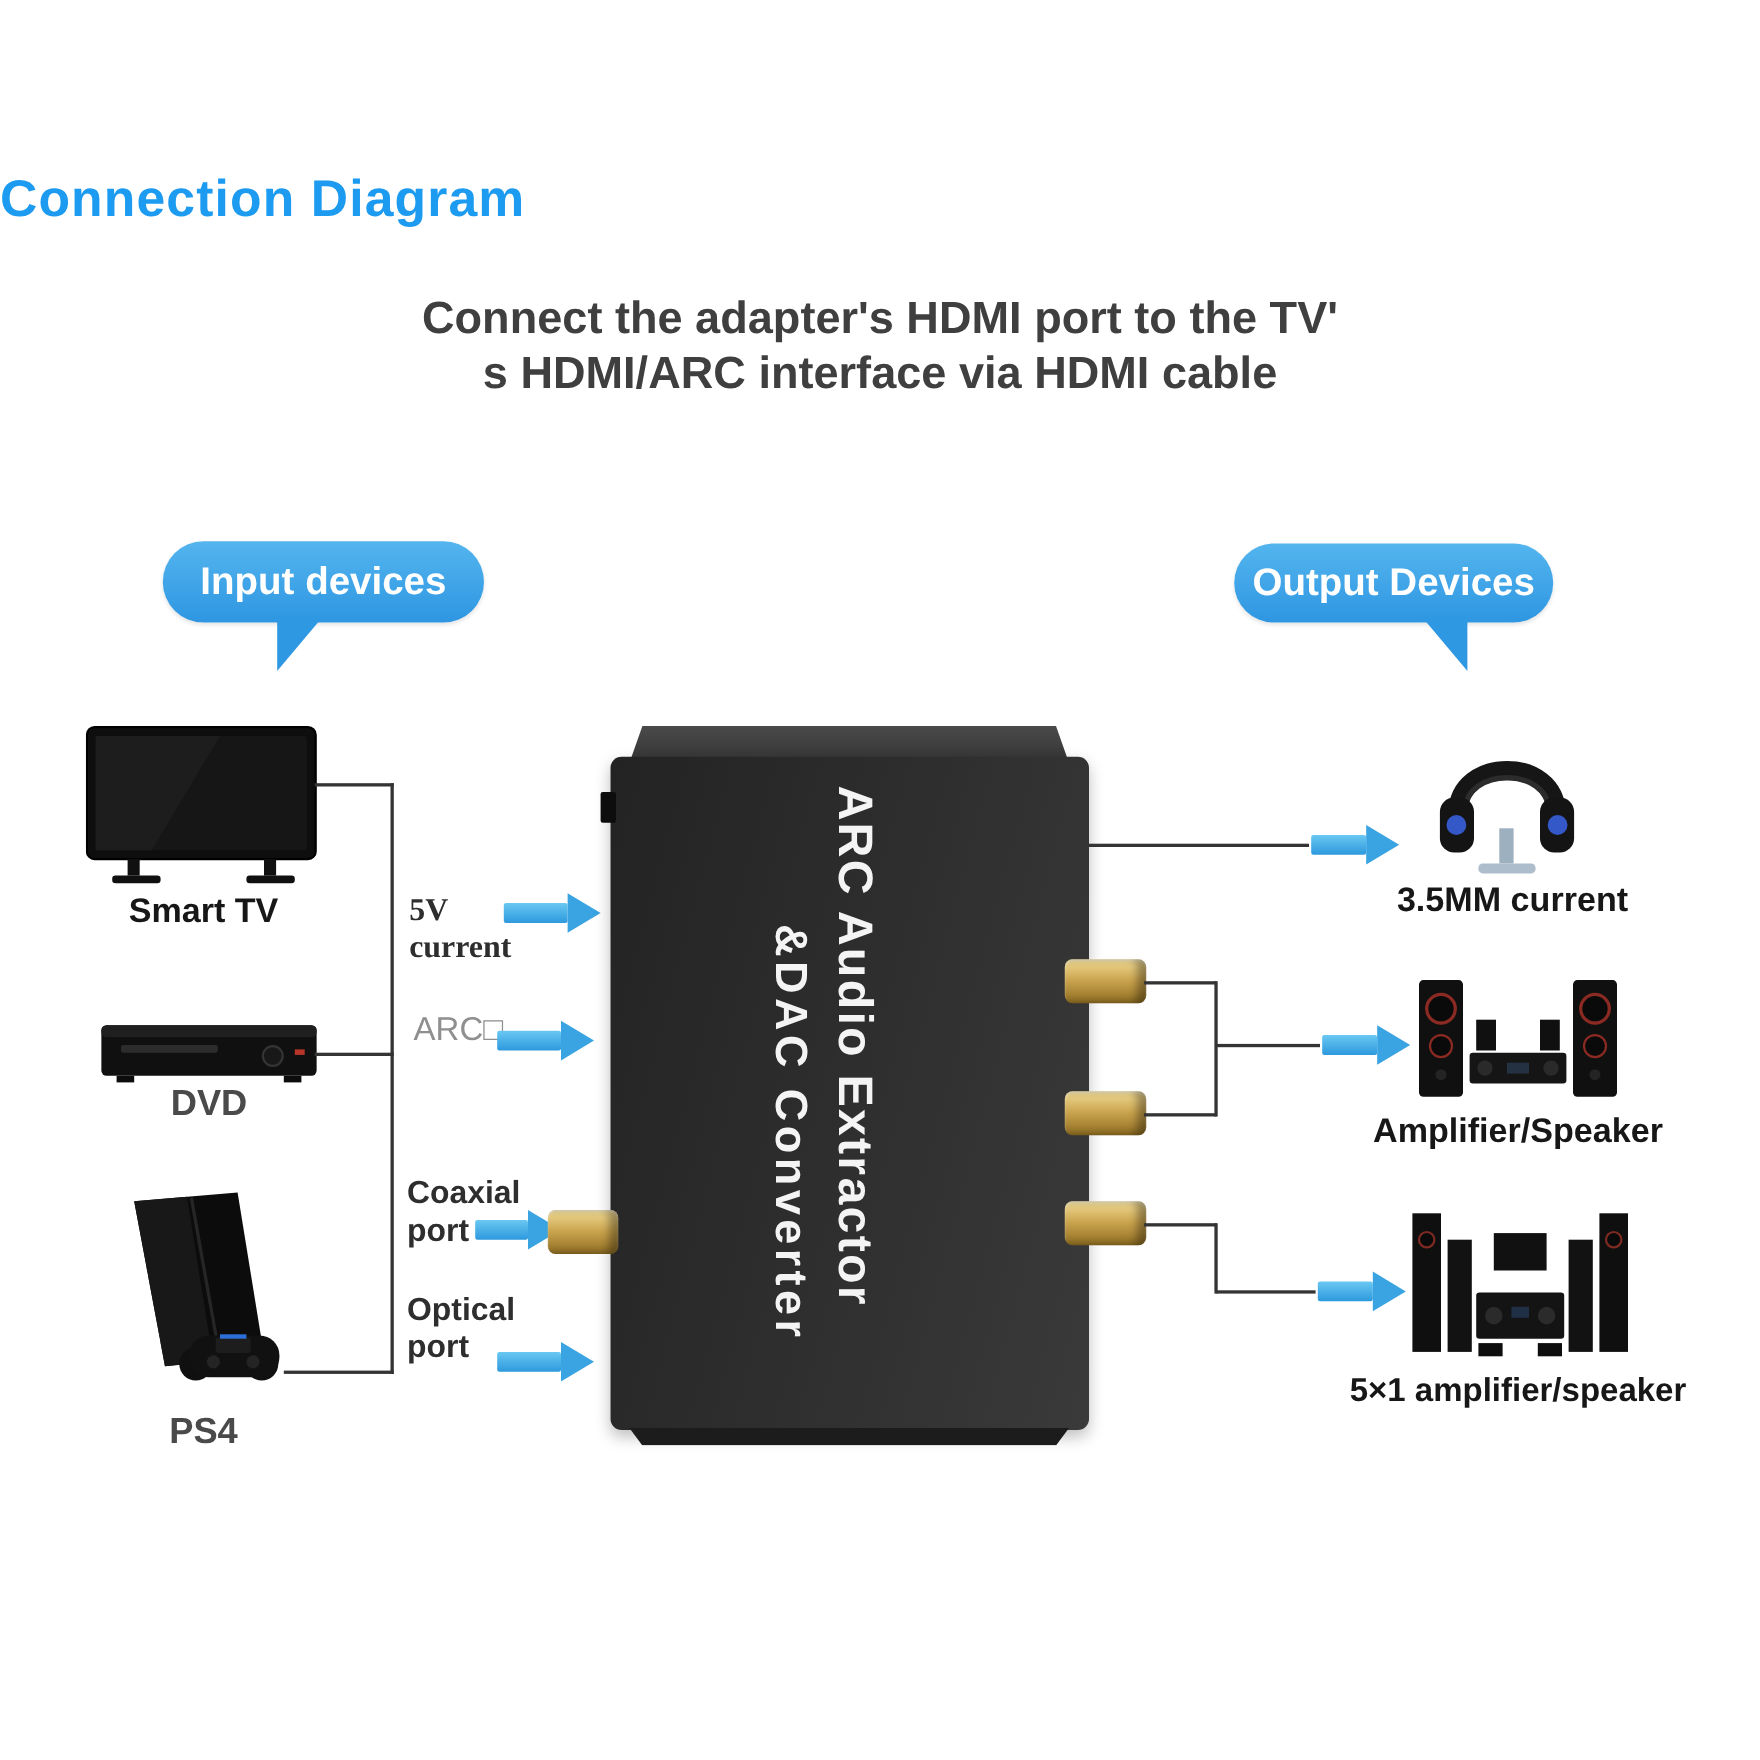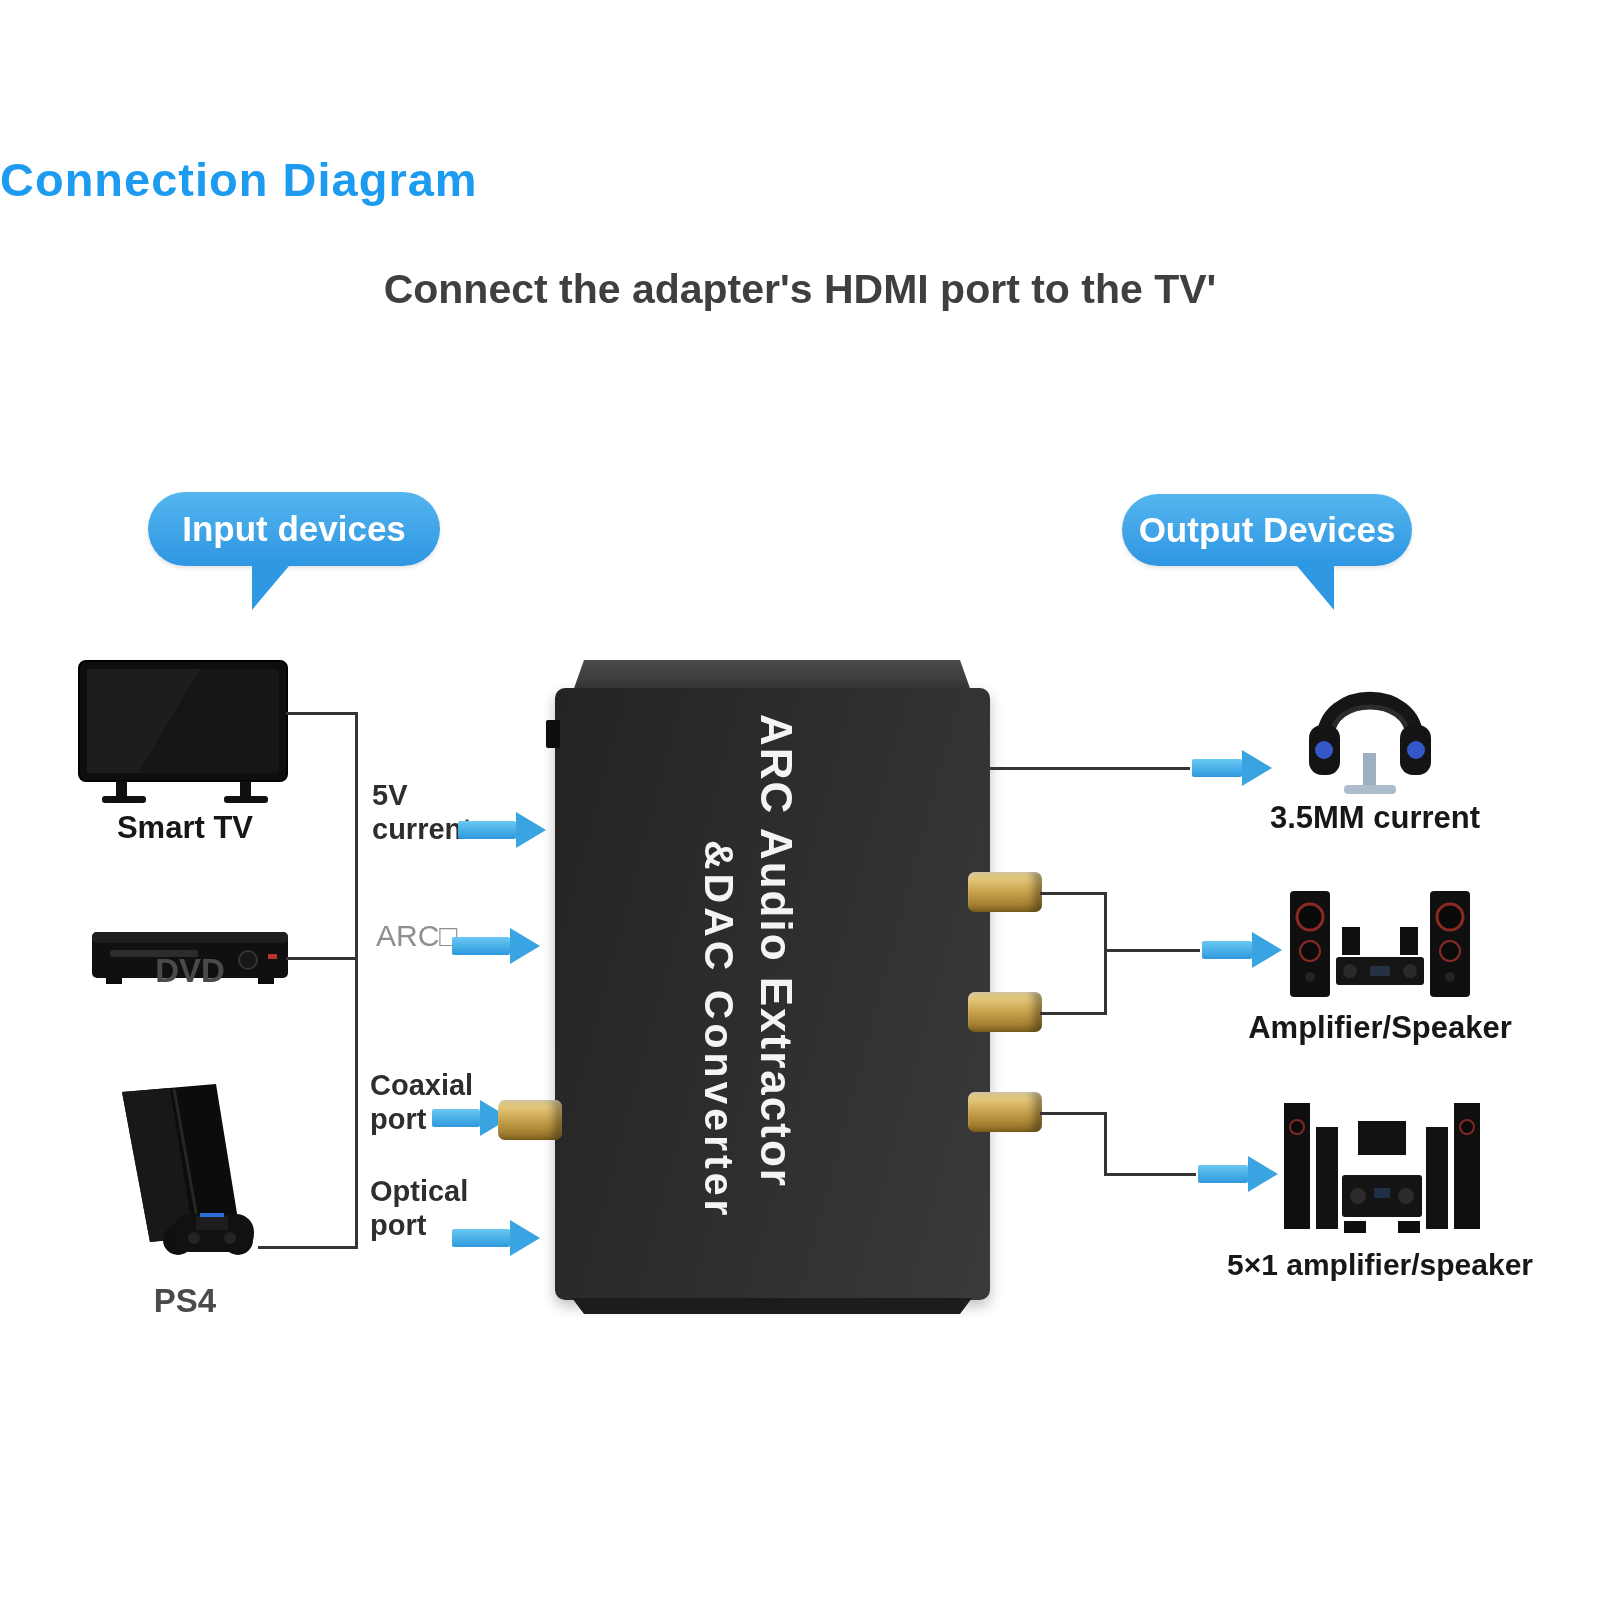--- a/index.html
+++ b/index.html
@@ -59,20 +59,21 @@
   }
 </style>
 </head>
 <body>
 
 <div id="canvas">
 
   <div class="abs title">Connection Diagram</div>
   <div class="abs subtitle">
     <div>Connect the adapter's HDMI port to the TV'</div>
+    <div>s HDMI/ARC interface via HDMI cable</div>
   </div>
 
   <div class="abs bubble" style="left:148px;top:492px;width:292px;height:74px;text-align:center;">
     <span>Input devices</span>
   </div>
   <div class="abs tail-left" style="left:252px;top:560px;"></div>
 
   <div class="abs bubble" style="left:1122px;top:494px;width:290px;height:72px;">
     <span>Output Devices</span>
   </div>
@@ -91,42 +92,42 @@
 
   <svg class="abs" style="left:92px;top:918px;" width="196" height="74" viewBox="0 0 196 74">
     <rect x="0" y="14" width="196" height="46" rx="5" fill="#101010"></rect>
     <rect x="0" y="14" width="196" height="11" rx="5" fill="#1f1f1f"></rect>
     <rect x="18" y="32" width="88" height="7" rx="2" fill="#2c2c2c"></rect>
     <circle cx="156" cy="42" r="9" fill="#181818" stroke="#343434" stroke-width="2"></circle>
     <rect x="176" y="36" width="9" height="5" fill="#b8352a"></rect>
     <rect x="14" y="60" width="16" height="6" fill="#0c0c0c"></rect>
     <rect x="166" y="60" width="16" height="6" fill="#0c0c0c"></rect>
   </svg>
-  <div class="abs dev-label soft" style="left:80px;top:952px;width:220px;">DVD</div>
+  <div class="abs dev-label soft" style="left:80px;top:984px;width:220px;">DVD</div>
 
   <svg class="abs" style="left:88px;top:1082px;" width="190" height="190" viewBox="0 0 190 190">
     <polygon points="34,10 128,2 152,150 62,160" fill="#0c0c0c"></polygon>
     <polygon points="34,10 82,6 106,156 62,160" fill="#181818"></polygon>
     <line x1="86" y1="7" x2="112" y2="153" stroke="#262626" stroke-width="3"></line>
     <circle cx="90" cy="158" r="15" fill="#101010"></circle>
     <circle cx="150" cy="158" r="15" fill="#101010"></circle>
     <rect x="84" y="132" width="82" height="38" rx="18" fill="#111111"></rect>
     <rect x="108" y="134" width="32" height="14" rx="3" fill="#1d1d1d"></rect>
     <rect x="112" y="131" width="24" height="4" fill="#2d6fd8"></rect>
     <circle cx="106" cy="156" r="6" fill="#242424"></circle>
     <circle cx="142" cy="156" r="6" fill="#242424"></circle>
   </svg>
   <div class="abs dev-label soft" style="left:75px;top:1282px;width:220px;">PS4</div>
 
   <div class="line" style="left:286px;top:712px;width:72px;height:3px;"></div>
   <div class="line" style="left:355px;top:712px;width:3px;height:537px;"></div>
   <div class="line" style="left:286px;top:957px;width:72px;height:3px;"></div>
   <div class="line" style="left:258px;top:1246px;width:100px;height:3px;"></div>
 
-  <div class="abs port-label" style="left:372px;top:778px;">
+  <div class="abs port-label" style="left:372px;top:810px;font-family:Liberation Serif, serif;">
     <div>5V</div>
     <div>current</div>
   </div>
   <div class="arrow" style="left:458px;top:812px;">
     <span class="body" style="width:58px;"></span>
       <span class="head" style="left:58px;"></span>
   </div>
 
   <div class="abs port-label gray" style="left:376px;top:918px;">
     <div>ARC□</div>

